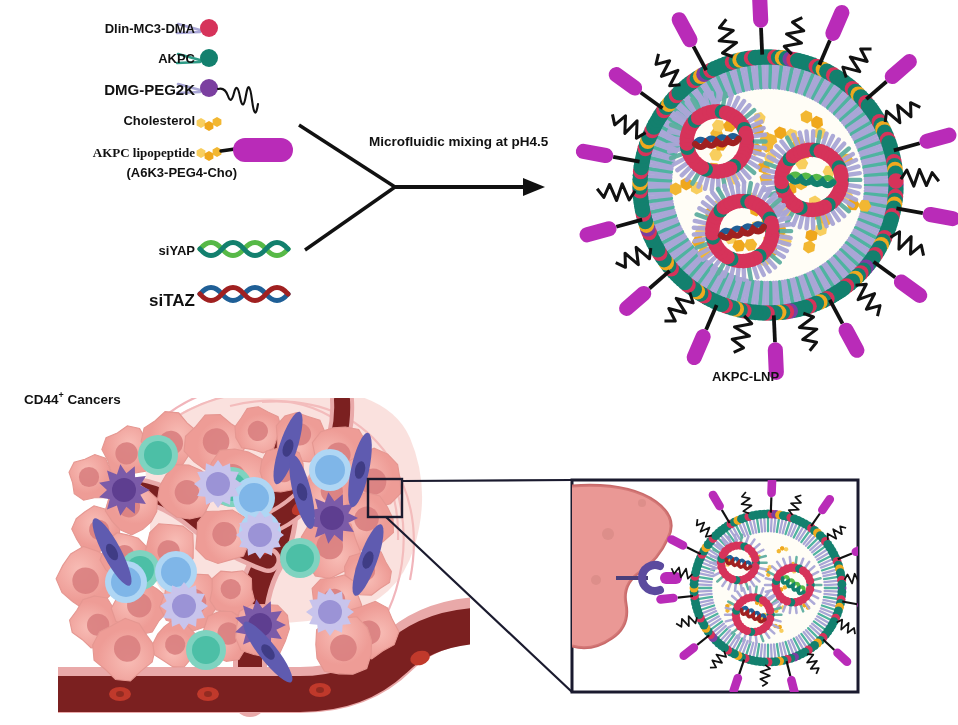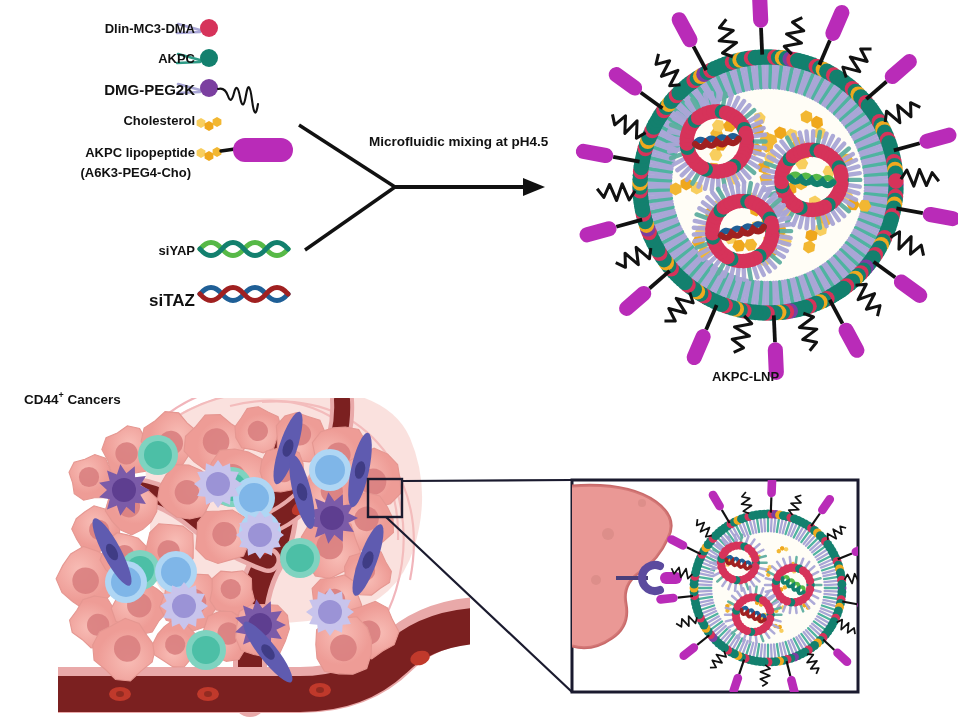--- a/index.html
+++ b/index.html
@@ -6,22 +6,22 @@
   html,body{margin:0;padding:0;background:#ffffff;}
   body{width:958px;height:725px;position:relative;overflow:hidden;
        font-family:"Liberation Sans","DejaVu Sans",sans-serif;}
   #fig{position:absolute;left:0;top:0;width:958px;height:725px;}
   .lbl{position:absolute;font-weight:bold;color:#111;white-space:nowrap;}
   .lbl-r{text-align:right;}
   #legend-dlin{right:763px;top:21px;font-size:13px;}
   #legend-dspc{right:763px;top:51px;font-size:13px;}
   #legend-peg{right:763px;top:81px;font-size:15px;}
   #legend-chol{right:763px;top:113px;font-size:13px;}
-  #legend-akpc1{right:763px;top:145px;font-size:13px;}
-  #legend-akpc2{right:767px;top:165px;font-size:13px;}
+  #legend-akpc1{right:763px;top:145px;font-size:13px;font-family:Liberation Serif, serif;}
+  #legend-akpc2{right:721px;top:165px;font-size:13px;}
   #legend-siyap{right:763px;top:243px;font-size:13px;}
   #legend-sitaz{right:763px;top:291px;font-size:17px;}
   #arrow-caption{left:369px;top:134px;font-size:13.5px;}
   #lnp-caption{left:712px;top:369px;font-size:13px;}
   #tumor-caption{left:24px;top:390px;font-size:13.5px;text-align:center;}
   #tumor-caption sup{font-size:9px;vertical-align:super;}
 </style>
 </head>
 <body>
 

